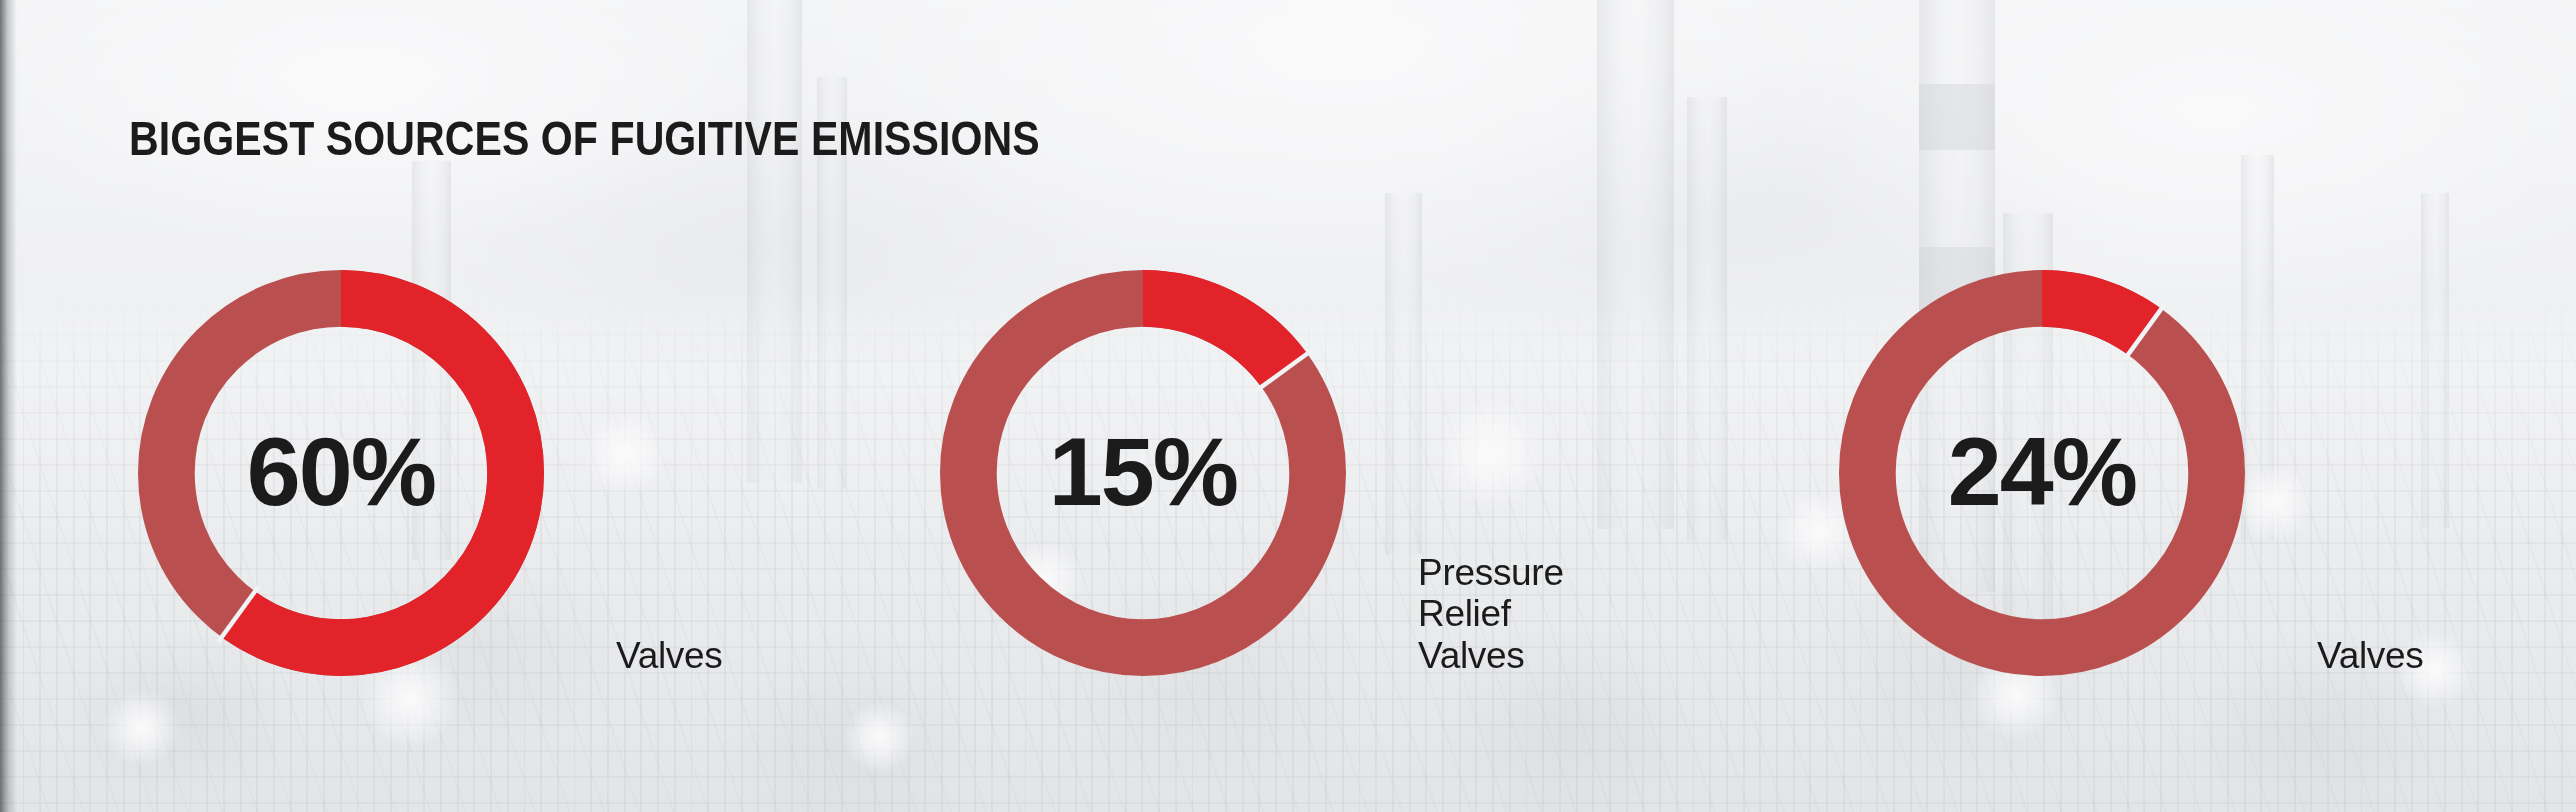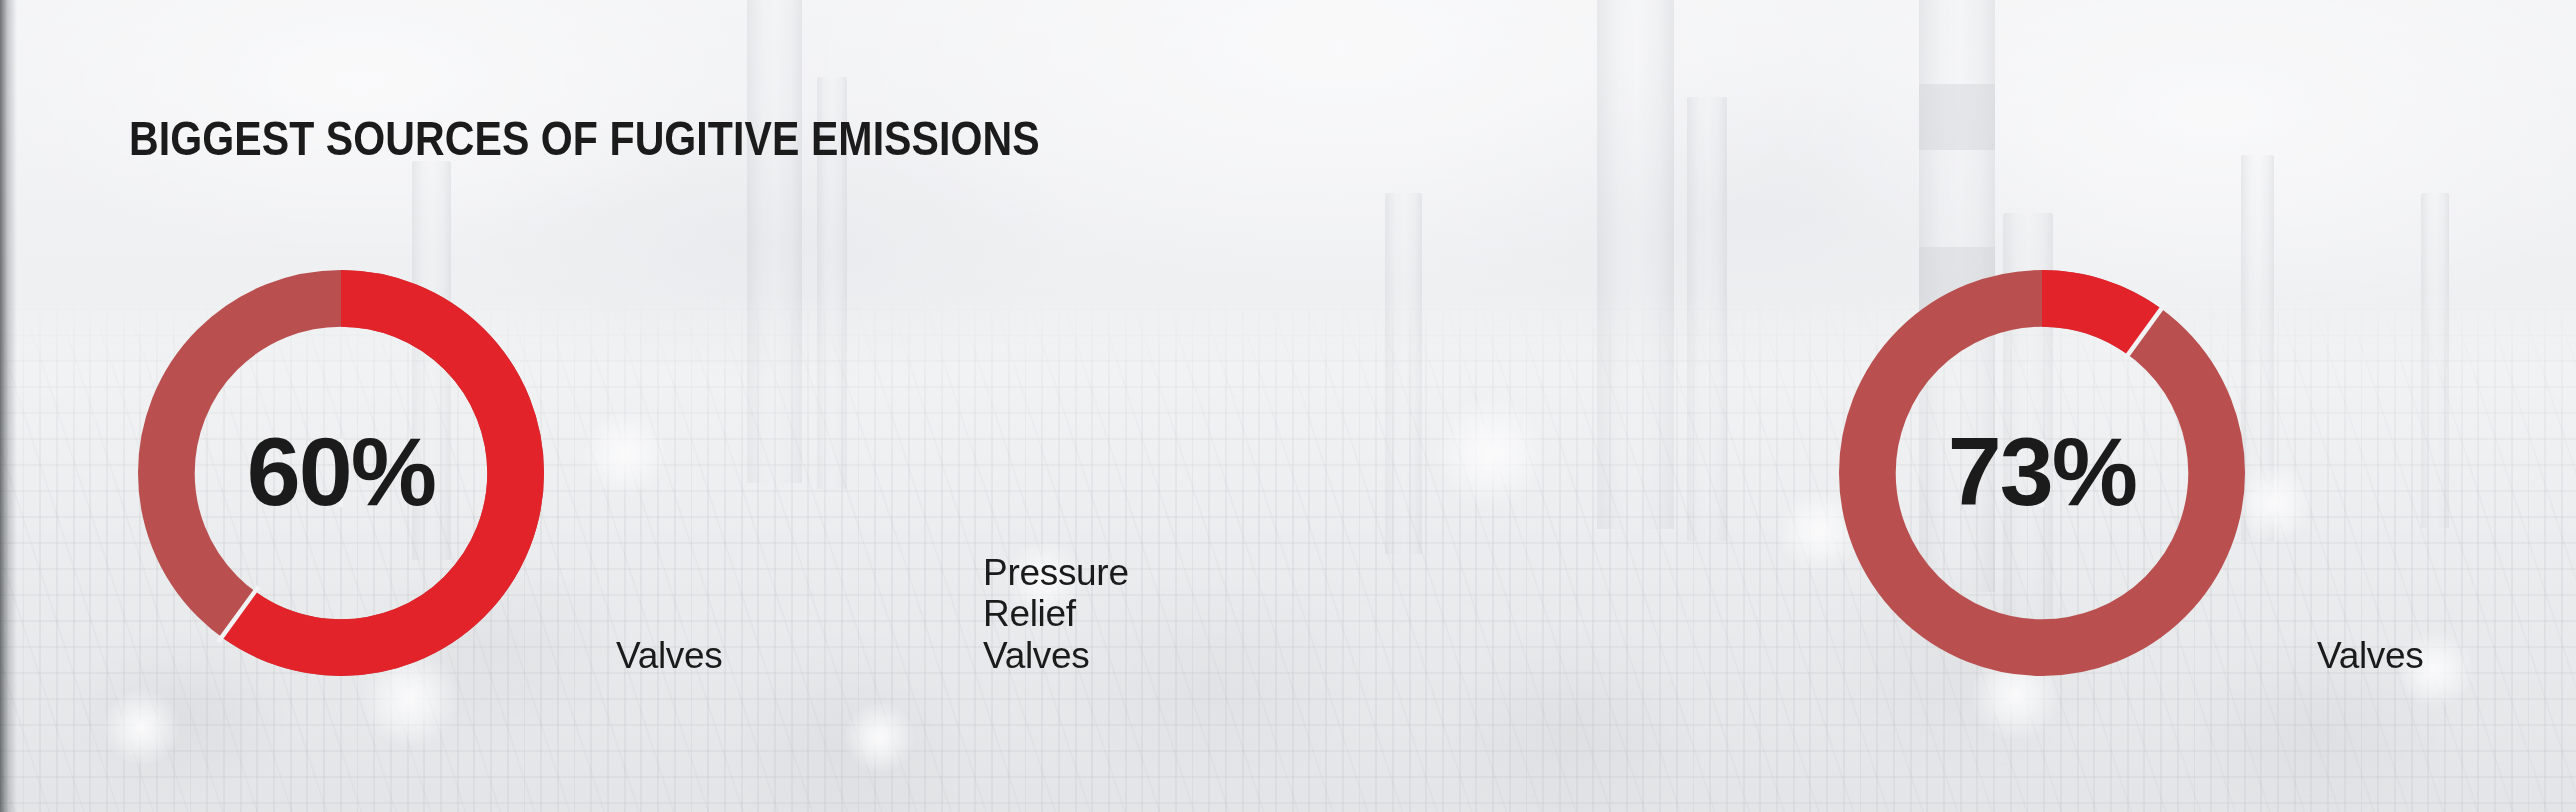--- a/index.html
+++ b/index.html
@@ -252,34 +252,43 @@
             <circle class="donut-fill" cx="315" cy="315" r="271" fill="none" stroke="#E2232A" stroke-width="88" stroke-dasharray="1021.6459309474006 681.0972872982671" transform="rotate(-90 315 315)"></circle>
             <line x1="315" y1="262" x2="315" y2="368" stroke="#F2F3F4" stroke-width="7"></line>
             <line class="donut-gap-end" x1="186.8628150002409" y1="491.36570477373857" x2="124.55757825723873" y2="577.121506177483" stroke="#F2F3F4" stroke-width="7"></line>
           </svg>
           <div class="donut-value">60%</div>
         </div>
         <div class="chart-label">Valves</div>
       </div>
 
       <div class="chart-group" style="left:940px; top:264px;">
+        <div class="donut-wrap">
+          <svg class="donut-svg" viewBox="0 0 630 630">
+            <circle cx="315" cy="315" r="271" fill="none" stroke="#B9504F" stroke-width="88"></circle>
+            <circle class="donut-fill" cx="315" cy="315" r="271" fill="none" stroke="#E2232A" stroke-width="88" stroke-dasharray="255.41148273685016 1447.3317355088177" transform="rotate(-90 315 315)"></circle>
+            <line x1="315" y1="262" x2="315" y2="368" stroke="#F2F3F4" stroke-width="7"></line>
+            <line class="donut-gap-end" x1="491.36570477373857" y1="186.86281500024086" x2="577.121506177483" y2="124.5575782572387" stroke="#F2F3F4" stroke-width="7"></line>
+          </svg>
+          <div class="donut-value">15%</div>
+        </div>
         <div class="chart-label">Pressure
 Relief
 Valves</div>
       </div>
 
       <div class="chart-group" style="left:1839px; top:264px;">
         <div class="donut-wrap">
           <svg class="donut-svg" viewBox="0 0 630 630">
             <circle cx="315" cy="315" r="271" fill="none" stroke="#B9504F" stroke-width="88"></circle>
             <circle class="donut-fill" cx="315" cy="315" r="271" fill="none" stroke="#E2232A" stroke-width="88" stroke-dasharray="170.27432182456678 1532.468896421101" transform="rotate(-90 315 315)"></circle>
             <line x1="315" y1="262" x2="315" y2="368" stroke="#F2F3F4" stroke-width="7"></line>
             <line class="donut-gap-end" x1="443.13718499975914" y1="138.63429522626146" x2="505.4424217427613" y2="52.878493822517044" stroke="#F2F3F4" stroke-width="7"></line>
           </svg>
-          <div class="donut-value">73%</div>
+          <div class="donut-value">24%</div>
         </div>
         <div class="chart-label">Valves</div>
       </div>
 
     </div>
   </div>
 </div>
 
 
 </body></html>

